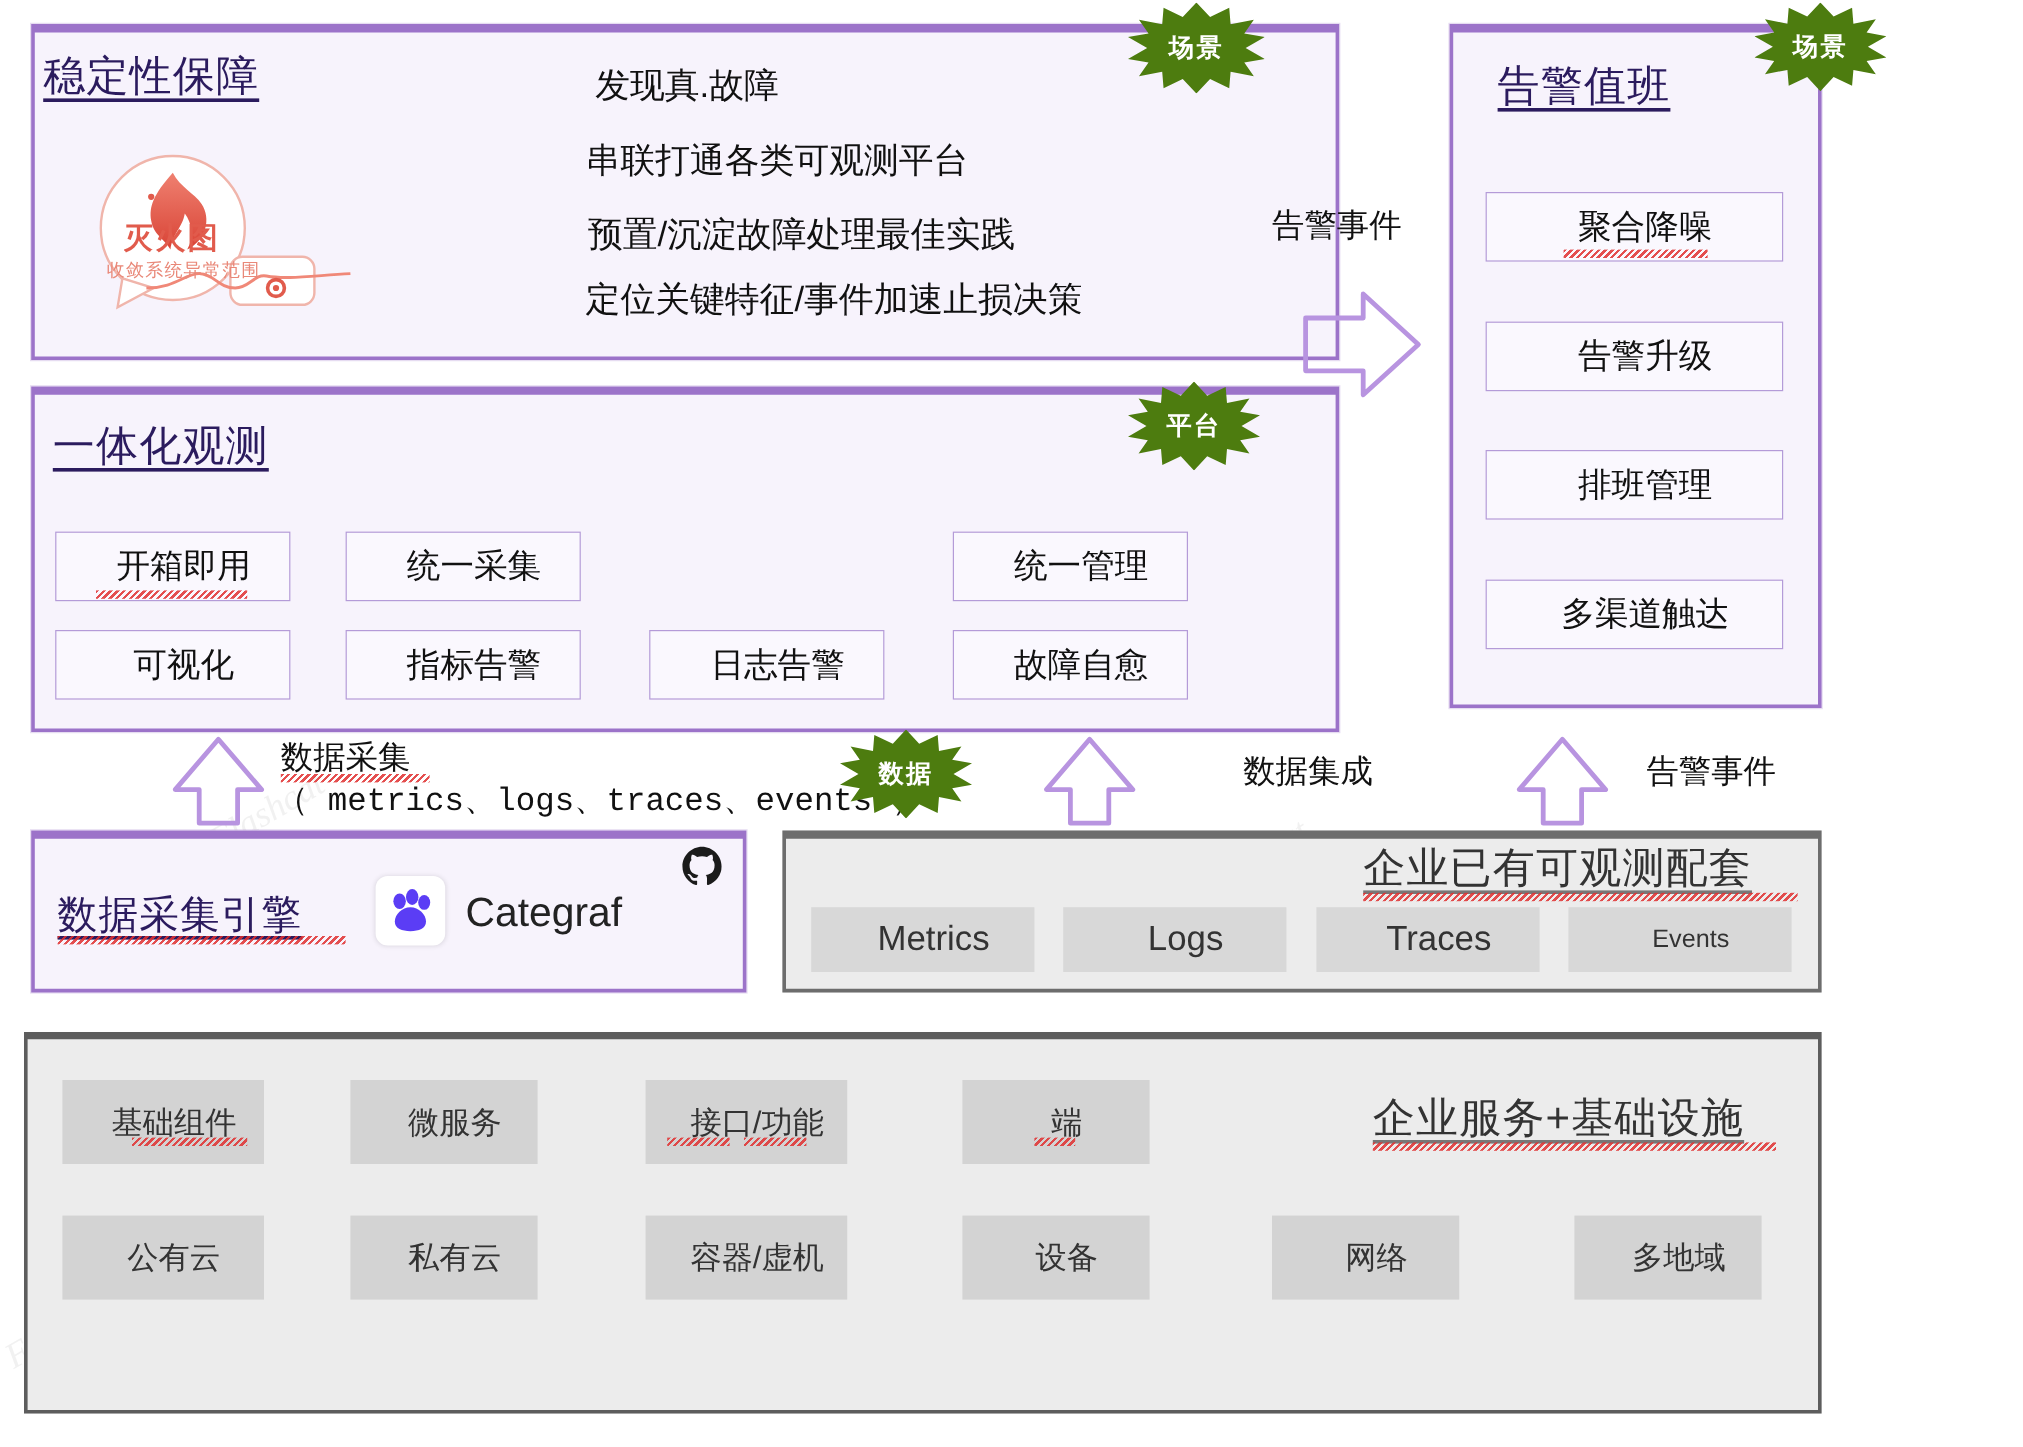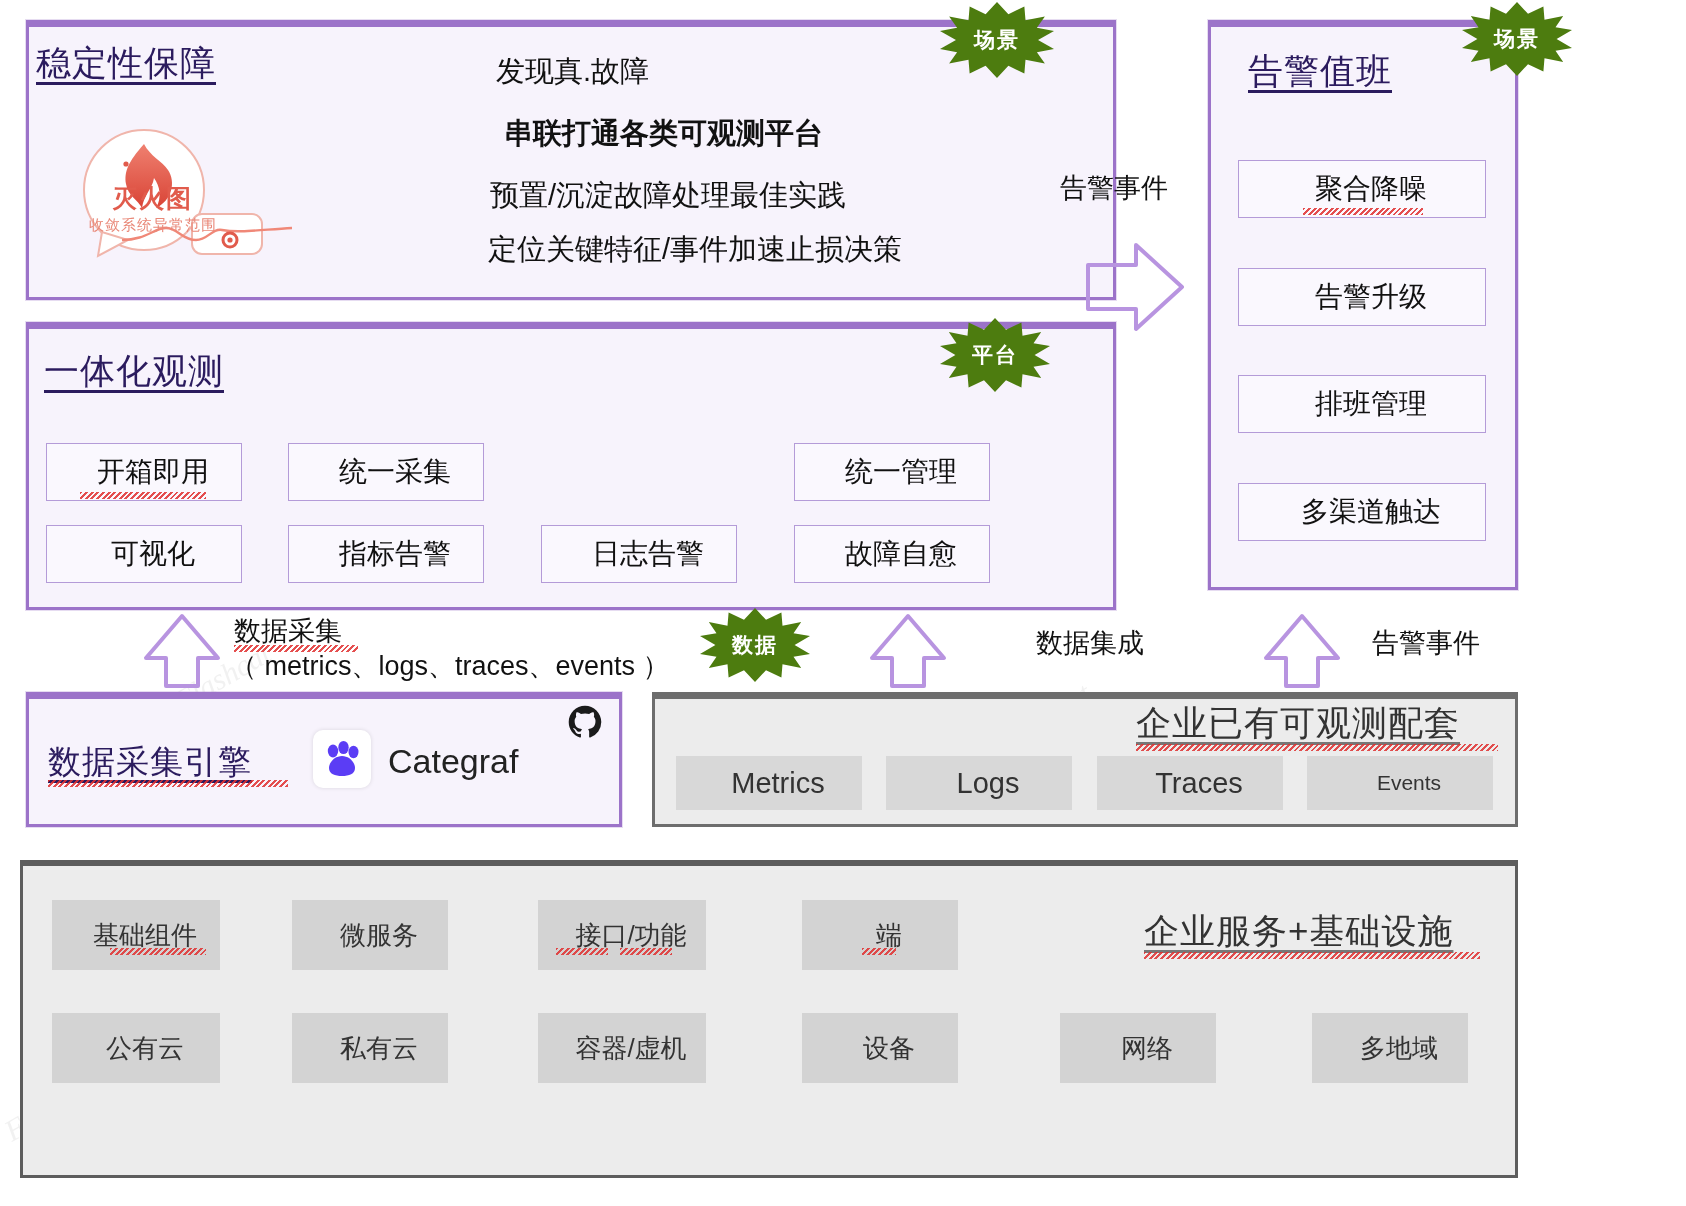--- a/index.html
+++ b/index.html
@@ -68,21 +68,21 @@
     position:absolute;
     background:#4d7c0f;
     color:#ffffff;
     font-size:21px;font-weight:bold;
     display:flex;align-items:center;justify-content:center;
     letter-spacing:2px;
     clip-path:polygon(50% 0%,60% 16%,74% 6%,75% 24%,92% 19%,85% 34%,100% 38%,86% 50%,
       100% 62%,85% 66%,92% 81%,75% 76%,74% 94%,60% 84%,50% 100%,40% 84%,26% 94%,25% 76%,
       8% 81%,15% 66%,0% 62%,14% 50%,0% 38%,15% 34%,8% 19%,25% 24%,26% 6%,40% 16%);
   }
-  .arrow-label{position:absolute;font-size:27px;color:#111;white-space:nowrap;}
+  .arrow-label{position:absolute;font-size:27px;color:#111;white-space:nowrap;font-family:Liberation Mono, monospace;}
 
   
   .logo-wrap{position:absolute;}
 
   
   .paw-tile{
     position:absolute;width:58px;height:58px;border-radius:10px;
     background:#ffffff;box-shadow:0 0 4px rgba(0,0,0,.12);
     display:flex;align-items:center;justify-content:center;
   }
@@ -132,27 +132,27 @@
       <path d="M82 16 C66 34 62 44 64 56 C66 68 76 72 80 80 C82 66 90 62 92 50
                C98 58 100 70 94 80 C110 72 114 54 106 42 C100 33 88 28 82 16 Z" fill="url(#fg)"></path>
       <circle cx="64" cy="36" r="2.6" fill="#e15b4c"></circle>
 
       <path d="M60 112 C84 112 92 100 104 100 C116 100 120 112 134 112
                C146 112 150 100 160 102 C176 105 196 102 230 100" fill="none" stroke="#f08878" stroke-width="2.4"></path>
       <circle cx="168" cy="112" r="7" fill="#ffffff" stroke="#e15b4c" stroke-width="3"></circle>
       <circle cx="168" cy="112" r="2.6" fill="#e15b4c"></circle>
     </svg>
   </div>
-  <div style="position:absolute;left:112px;top:182px;width:110px;font-size:25px;
+  <div style="position:absolute;left:88px;top:182px;width:110px;text-align:center;font-size:25px;
               color:#e15b4c;font-weight:bold;letter-spacing:2px;">灭火图</div>
   <div style="position:absolute;left:70px;top:216px;width:166px;text-align:center;font-size:15px;
               color:#e98878;letter-spacing:1px;">收敛系统异常范围</div>
 
   <div class="bullet" style="left:496px;top:52px;">发现真.故障</div>
-  <div class="bullet" style="left:504px;top:114px;font-weight:bold;">串联打通各类可观测平台</div>
+  <div class="bullet" style="left:488px;top:114px;">串联打通各类可观测平台</div>
   <div class="bullet" style="left:490px;top:176px;">预置/沉淀故障处理最佳实践</div>
   <div class="bullet" style="left:488px;top:230px;">定位关键特征/事件加速止损决策</div>
 
   <div class="burst" style="left:940px;top:2px;width:114px;height:76px;">场景</div>
 
   <div class="panel purple" style="left:26px;top:322px;width:1090px;height:288px;">
   </div>
   <div class="ptitle" style="left:44px;top:348px;">一体化观测</div>
 
   <div class="burst" style="left:940px;top:318px;width:110px;height:74px;">平台</div>

